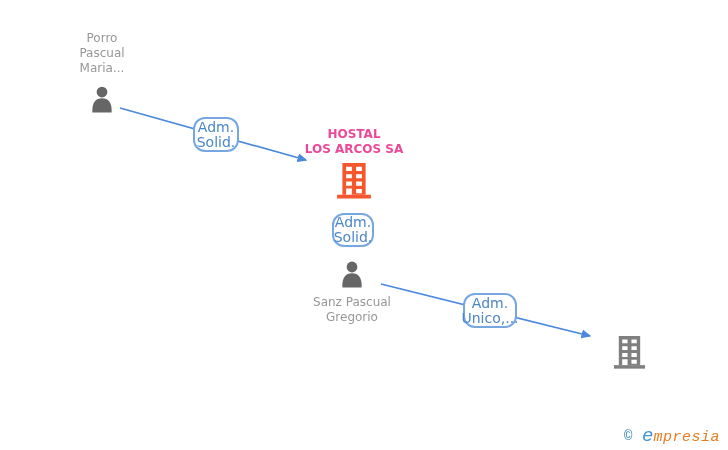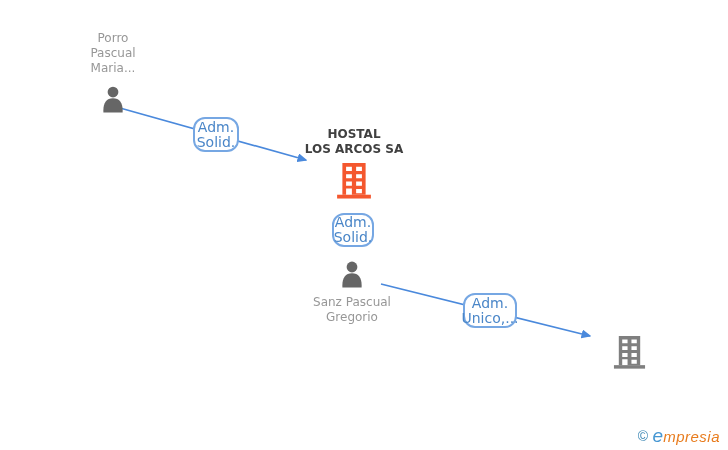--- a/index.html
+++ b/index.html
@@ -25,21 +25,21 @@
     align-items: center;
     cursor: pointer;
   }
   .node-label {
     white-space: pre-line;
     text-align: center;
     font-size: 12px;
     line-height: 15px;
     color: #979797;
   }
-  .node-label.company { font-weight: bold; color: #404040; }
+  .node-label.company { font-weight: bold; color: #ec4899; }
   .node-label.company.gray { font-weight: normal; color: #8f8f8f; }
   .node .icon { display: block; line-height: 0; }
   .gap-sm { height: 5px; } .gap-md { height: 9px; }
   .edge-label {
     position: absolute;
     display: flex;
     align-items: center;
     justify-content: center;
     background: #ffffff;
     border: 2px solid #76a7e3;
@@ -47,28 +47,28 @@
     color: #4a86c8;
     font-size: 14px;
     line-height: 15px;
     text-align: center;
     white-space: pre-line;
     cursor: pointer;
   }
   .edge-label.e1 { left: 193px; top: 117px; width: 46px; height: 35px; }
   .edge-label.e2 { left: 332px; top: 213px; width: 42px; height: 34px; }
   .edge-label.e3 { left: 463px; top: 293px; width: 54px; height: 35px; }
-  .node.person1   { left: 47px;  top: 31px;  width: 132px; align-items: center; }
+  .node.person1   { left: 36px;  top: 31px;  width: 132px; align-items: center; }
   .node.company1  { left: 288px; top: 127px; width: 132px; }
   .node.person2   { left: 286px; top: 260px; width: 132px; }
   .node.company2  { left: 563px; top: 335px; width: 132px; }
   .watermark {
     position: absolute;
     right: 8px; bottom: 3px;
-    font-family: Liberation Sans, sans-serif;
+    font-family: Liberation Mono, monospace;
     font-style: italic;
     white-space: nowrap;
     margin-left: 36px;
   }
   .watermark .copy  { color: #3b87b5; font-style: normal; font-size: 14px; vertical-align: 1px; }
   .watermark .brand-e    { color: #4596d2; font-size: 19px; }
   .watermark .brand-rest { color: #e87c1e; font-size: 15px; letter-spacing: .5px; }
 </style>
 </head>
 <body>

